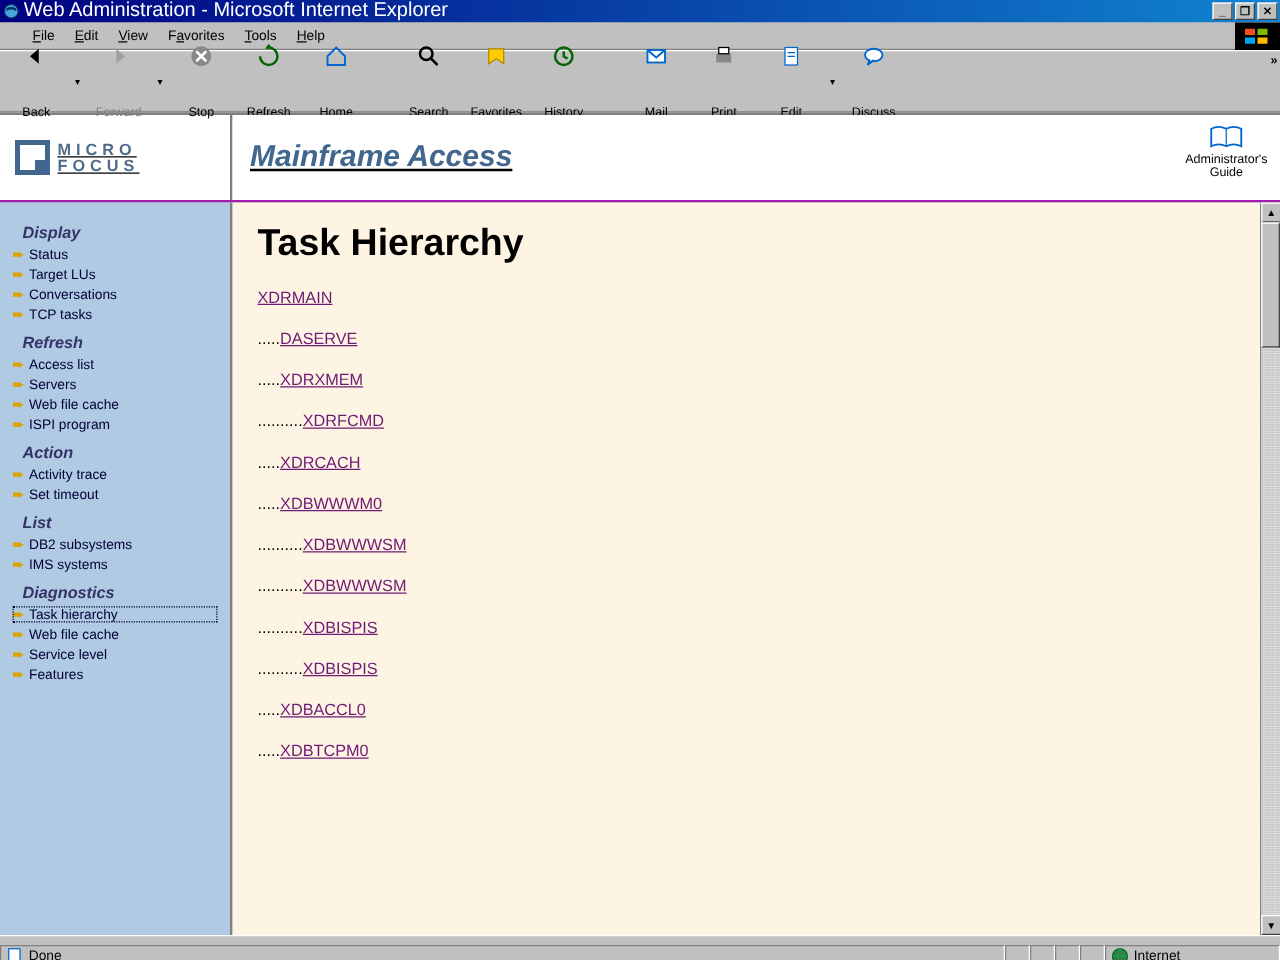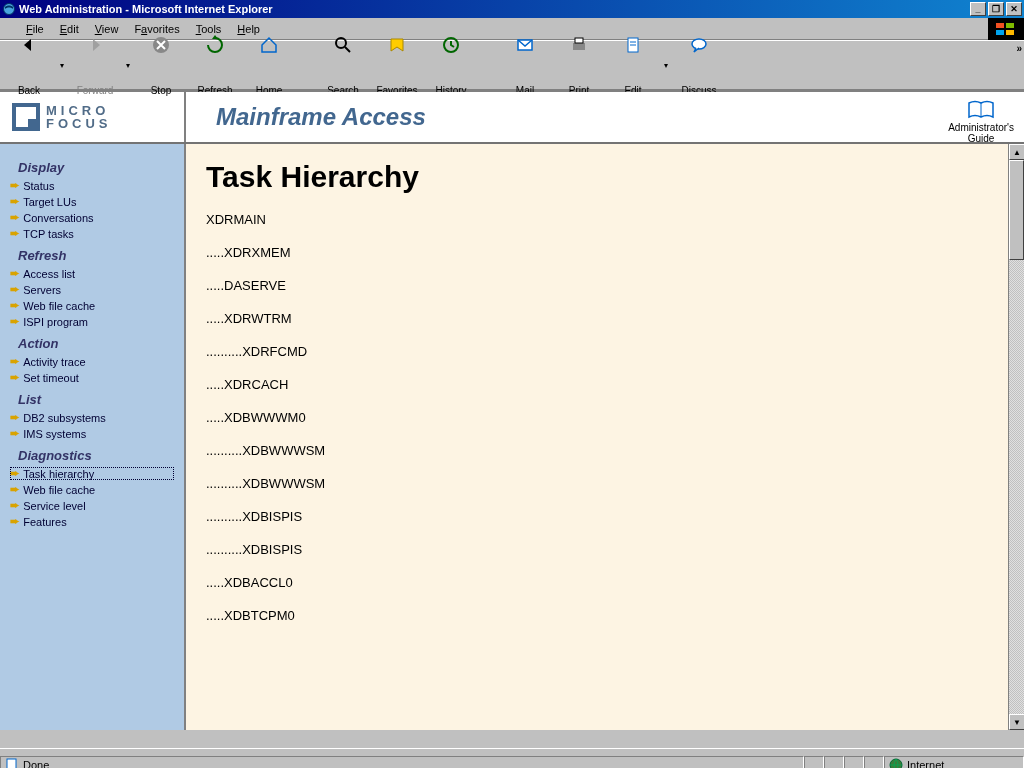--- a/index.html
+++ b/index.html
@@ -1,21 +1,21 @@
 <!DOCTYPE html>
 <html><head>
 <meta charset="utf-8">
 <style>
 * { margin: 0; padding: 0; box-sizing: border-box; }
 body { font-family: "MS Sans Serif", Tahoma, Arial, sans-serif; font-size: 11px; background: #c0c0c0; width: 1024px; height: 768px; overflow: hidden; }
 
 
 .titlebar { background: linear-gradient(to right, #000080, #1084d0); color: white; height: 18px; display: flex; align-items: center; padding: 0 2px; }
 .titlebar .ie-icon { width: 14px; height: 14px; margin-right: 3px; display: inline-flex; align-items: center; justify-content: center; }
-.titlebar .title-text { flex: 1; font-weight: bold; font-size: 11px; }
+.titlebar .title-text { flex: 1; font-weight: normal; font-size: 16px; }
 .titlebar .win-btns { display: flex; gap: 2px; }
 .titlebar .win-btn { width: 16px; height: 14px; background: #c0c0c0; border: 1px solid; border-color: #fff #404040 #404040 #fff; display: flex; align-items: center; justify-content: center; font-size: 9px; font-family: Arial; font-weight: bold; color: black; }
 
 
 .menubar { background: #c0c0c0; height: 22px; display: flex; align-items: center; padding: 0 18px; border-bottom: 1px solid #808080; position: relative; }
 .menubar .menu-item { padding: 2px 8px; font-size: 11px; cursor: default; }
 .menubar .menu-item .ul { text-decoration: underline; }
 .menubar .win-flag { position: absolute; right: 0; top: 0; width: 36px; height: 22px; background: #000; display: flex; align-items: center; justify-content: center; }
 
 
@@ -24,45 +24,45 @@
 .tool-btn .tool-icon { width: 20px; height: 20px; display: flex; align-items: center; justify-content: center; margin-bottom: 2px; }
 .tool-btn .tool-label { font-size: 10px; color: #000; }
 .tool-btn.disabled .tool-label { color: #808080; }
 .tool-dropdown { width: 12px; height: 46px; display: flex; align-items: center; justify-content: center; font-size: 8px; color: #000; }
 .toolbar .more-chevron { position: absolute; right: 2px; top: 2px; font-size: 10px; font-weight: bold; }
 
 
 .content-frame { display: flex; height: calc(768px - 18px - 22px - 50px - 20px); border-top: 2px solid #808080; }
 
 
-.header-row { display: flex; height: 52px; border-bottom: 2px solid #737373; }
+.header-row { display: flex; height: 70px; border-bottom: 2px solid #a21caf; text-decoration: underline; }
 .logo-cell { width: 186px; background: #fff; display: flex; align-items: center; padding: 8px 12px; border-right: 2px solid #808080; }
 .logo-mark { width: 28px; height: 28px; border: 4px solid #42678f; position: relative; margin-right: 6px; }
 .logo-mark::after { content: ""; position: absolute; width: 10px; height: 10px; background: #42678f; right: -2px; bottom: -2px; }
 .logo-text { line-height: 1; }
 .logo-text .l1 { font-size: 13px; letter-spacing: 4px; color: #516c88; font-weight: bold; }
 .logo-text .l2 { font-size: 13px; letter-spacing: 4px; color: #516c88; font-weight: bold; }
-.page-header-cell { flex: 1; background: #fff; display: flex; align-items: center; padding: 0 30px; position: relative; }
+.page-header-cell { flex: 1; background: #fff; display: flex; align-items: center; padding: 0 14px; position: relative; }
 .page-header-cell h1 { color: #42678f; font-family: Verdana, Arial, sans-serif; font-size: 24px; font-weight: bold; font-style: italic; }
 .guide-link { position: absolute; right: 10px; top: 8px; text-align: center; font-size: 10px; color: #000; }
 .guide-link .book-icon { width: 28px; height: 20px; margin: 0 auto 2px; }
 
 
 .body-row { display: flex; height: calc(100% - 70px); }
 .sidebar { width: 186px; background: #b0cae4; padding: 16px 10px; border-right: 2px solid #808080; font-family: Verdana, Arial, sans-serif; overflow: hidden; }
 .sidebar .group-title { color: #336; font-size: 13px; font-weight: bold; font-style: italic; margin: 8px 0 4px 8px; }
 .sidebar .group-title:first-child { margin-top: 0; }
 .sidebar .nav-item { display: flex; align-items: center; font-size: 11px; color: #003; margin: 3px 0; cursor: pointer; }
 .sidebar .nav-item.selected { outline: 1px dotted #003; outline-offset: -1px; }
 .sidebar .arrow { color: #d9a300; font-size: 11px; margin-right: 4px; font-weight: bold; }
 
 .main { flex: 1; background: #fdf4e3; padding: 16px 20px; font-family: "Times New Roman", serif; position: relative; overflow: hidden; }
 .main h2 { font-size: 30px; font-weight: bold; color: #000; margin-bottom: 18px; font-family: Verdana, Arial, sans-serif; }
 .task-line { font-size: 13px; color: #000; margin: 0 0 18px 0; font-family: Verdana, Arial, sans-serif; white-space: pre; }
-.task-line a { color: #000000; }
+.task-line a { color: #701a75; text-decoration: underline; }
 .scrollbar-v { position: absolute; right: 0; top: 0; width: 16px; height: 100%; background: #c0c0c0; border-left: 1px solid #808080; }
 .scrollbar-v .sb-btn { width: 16px; height: 16px; background: #c0c0c0; border: 1px solid; border-color: #fff #404040 #404040 #fff; display: flex; align-items: center; justify-content: center; font-size: 8px; }
 .scrollbar-v .sb-track { position: absolute; top: 16px; bottom: 16px; left: 0; right: 0; background: repeating-conic-gradient(#c0c0c0 0% 25%, #e0e0e0 0% 50%) 0 0/2px 2px; }
 .scrollbar-v .sb-thumb { position: absolute; top: 0; left: 0; right: 0; height: 100px; background: #c0c0c0; border: 1px solid; border-color: #fff #404040 #404040 #fff; }
 .scrollbar-v .sb-btn.bottom { position: absolute; bottom: 0; }
 
 
 .statusbar { height: 32px; background: #c0c0c0; display: flex; align-items: center; border-top: 1px solid #fff; font-size: 11px; }
 .statusbar .status-cell { border: 1px solid; border-color: #808080 #fff #fff #808080; height: 18px; display: flex; align-items: center; padding: 0 4px; }
 .statusbar .status-left { flex: 1; }
@@ -313,23 +313,22 @@
           </div>
           <div class="nav-item">
             <span class="arrow">➨</span>
             <span>Features</span>
           </div>
         </div>
       <div class="main">
         <h2>Task Hierarchy</h2>
         <div id="task-list">
             <div class="task-line"><a>XDRMAIN</a></div>
+            <div class="task-line">.....<a>DASERVE</a></div>
             <div class="task-line">.....<a>XDRXMEM</a></div>
-            <div class="task-line">.....<a>DASERVE</a></div>
-            <div class="task-line">.....<a>XDRWTRM</a></div>
             <div class="task-line">..........<a>XDRFCMD</a></div>
             <div class="task-line">.....<a>XDRCACH</a></div>
             <div class="task-line">.....<a>XDBWWWM0</a></div>
             <div class="task-line">..........<a>XDBWWWSM</a></div>
             <div class="task-line">..........<a>XDBWWWSM</a></div>
             <div class="task-line">..........<a>XDBISPIS</a></div>
             <div class="task-line">..........<a>XDBISPIS</a></div>
             <div class="task-line">.....<a>XDBACCL0</a></div>
             <div class="task-line">.....<a>XDBTCPM0</a></div>
           </div>

